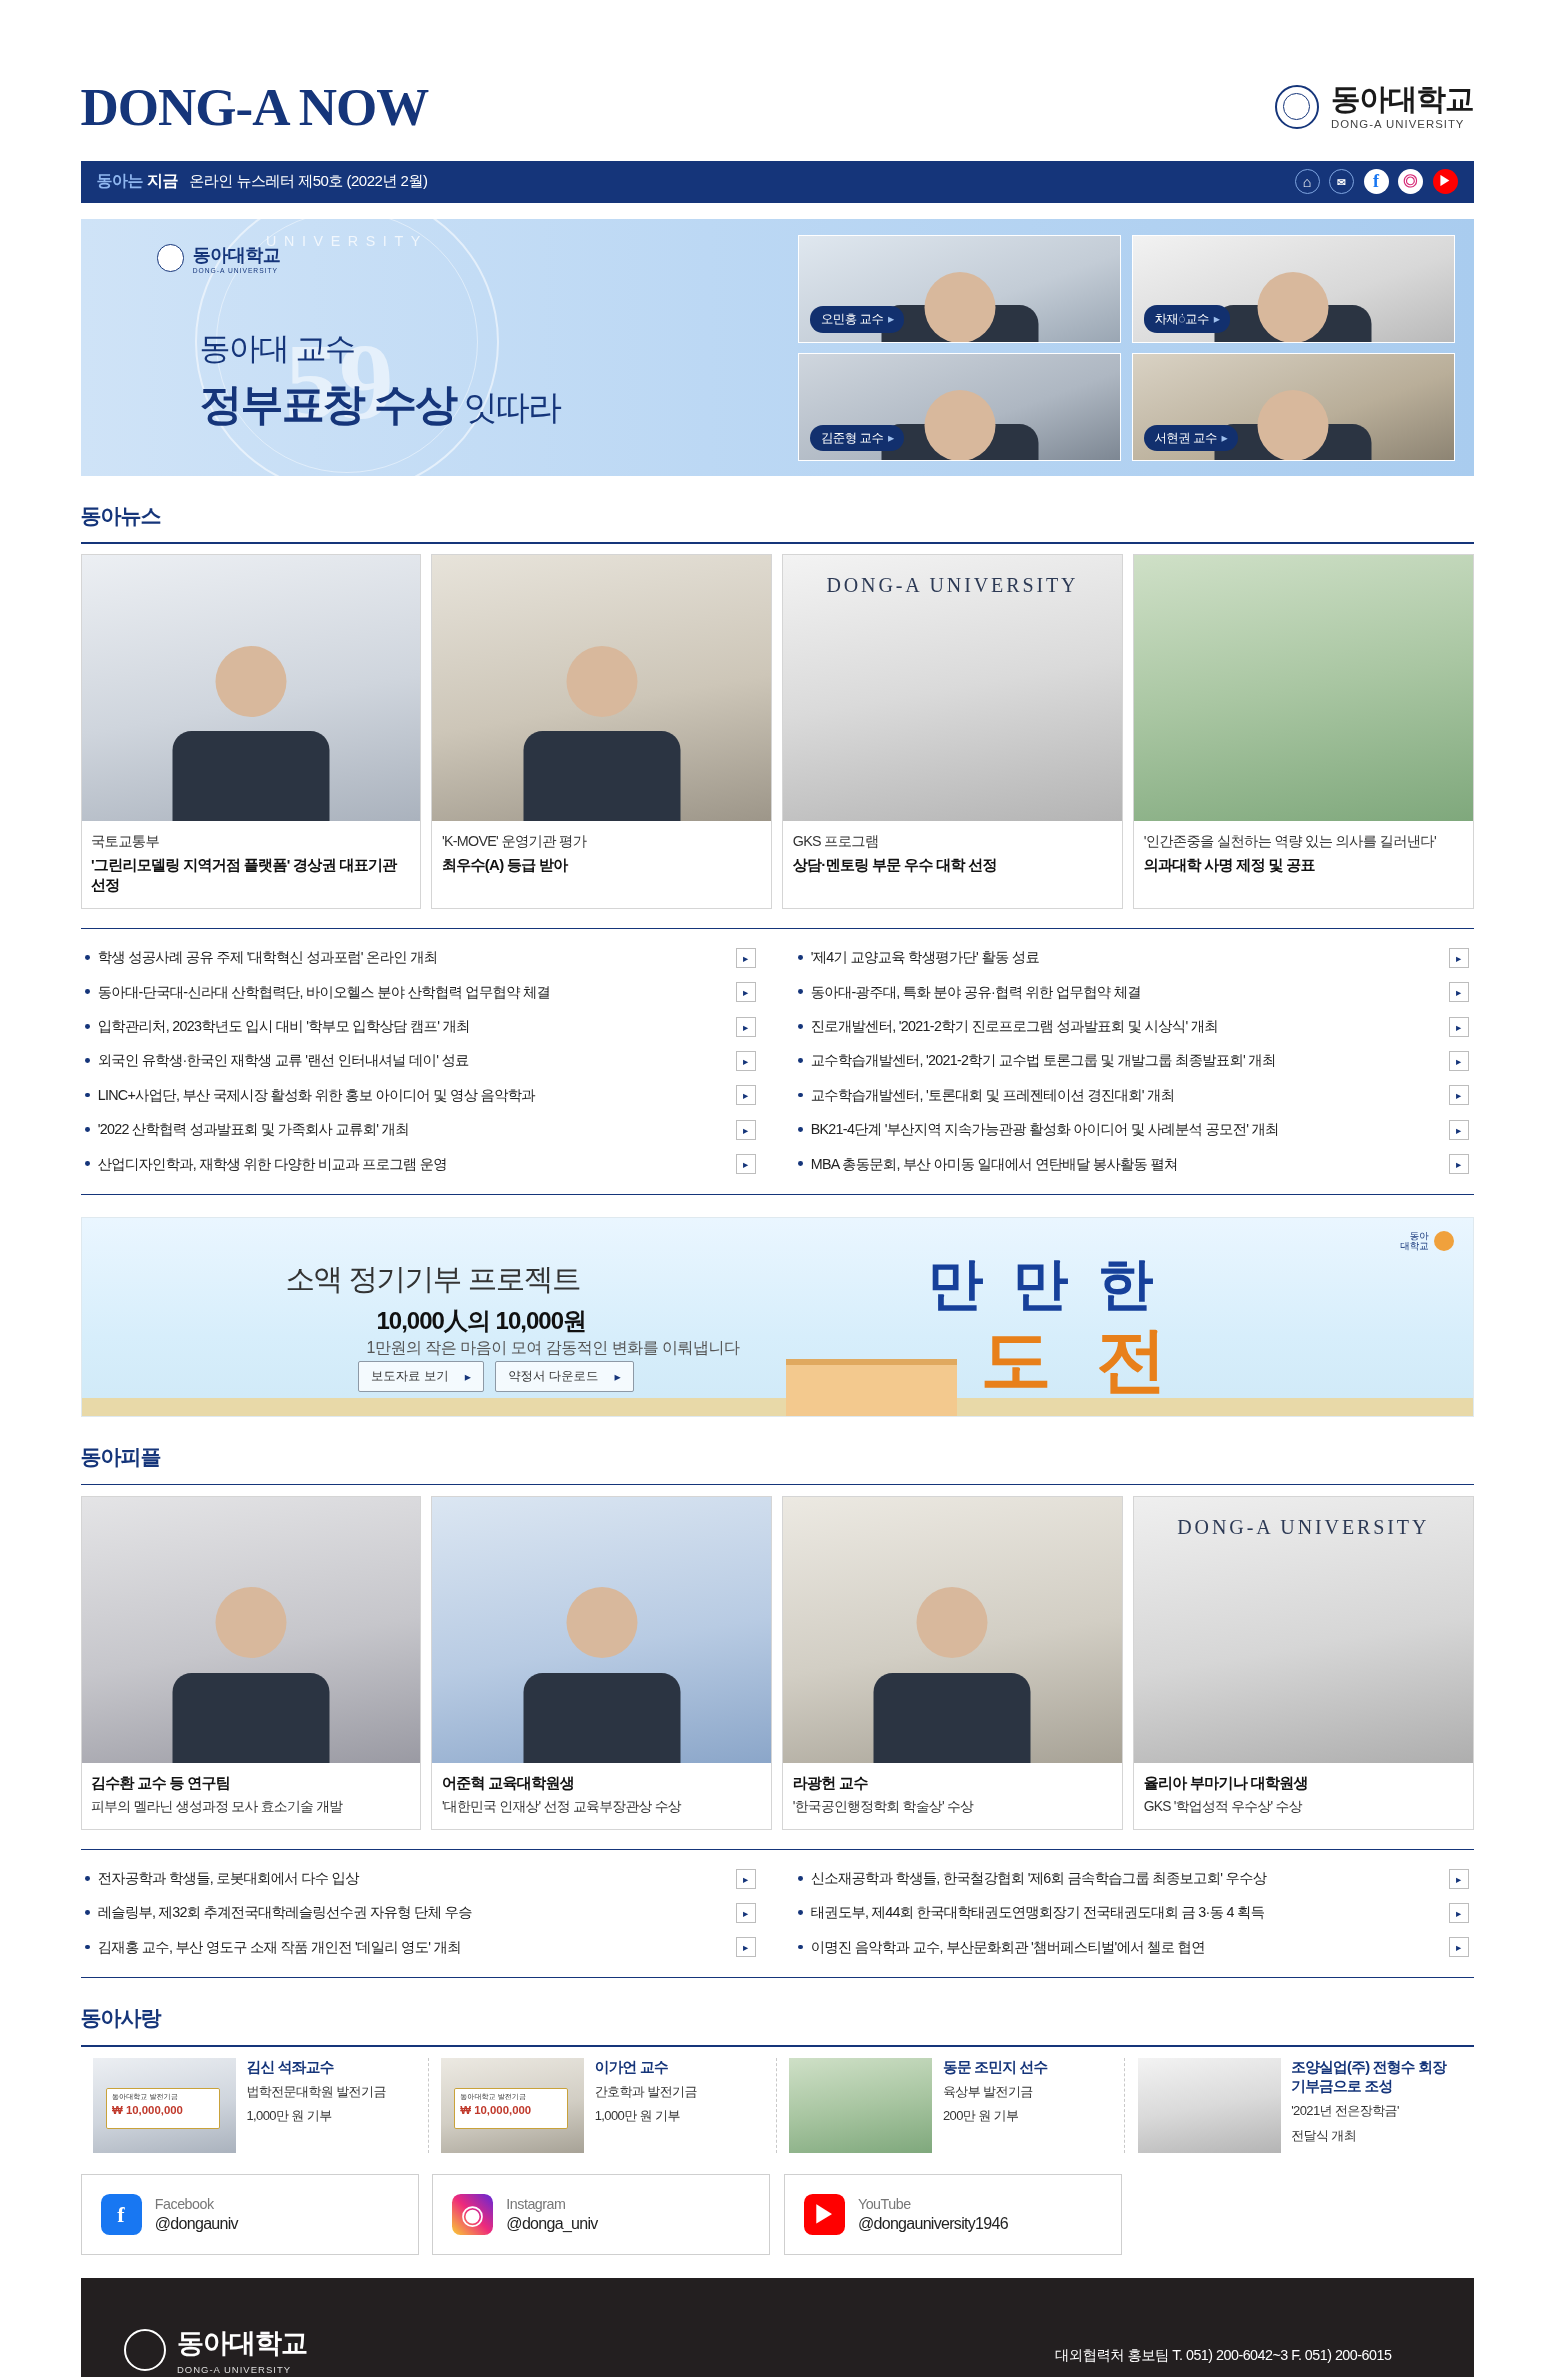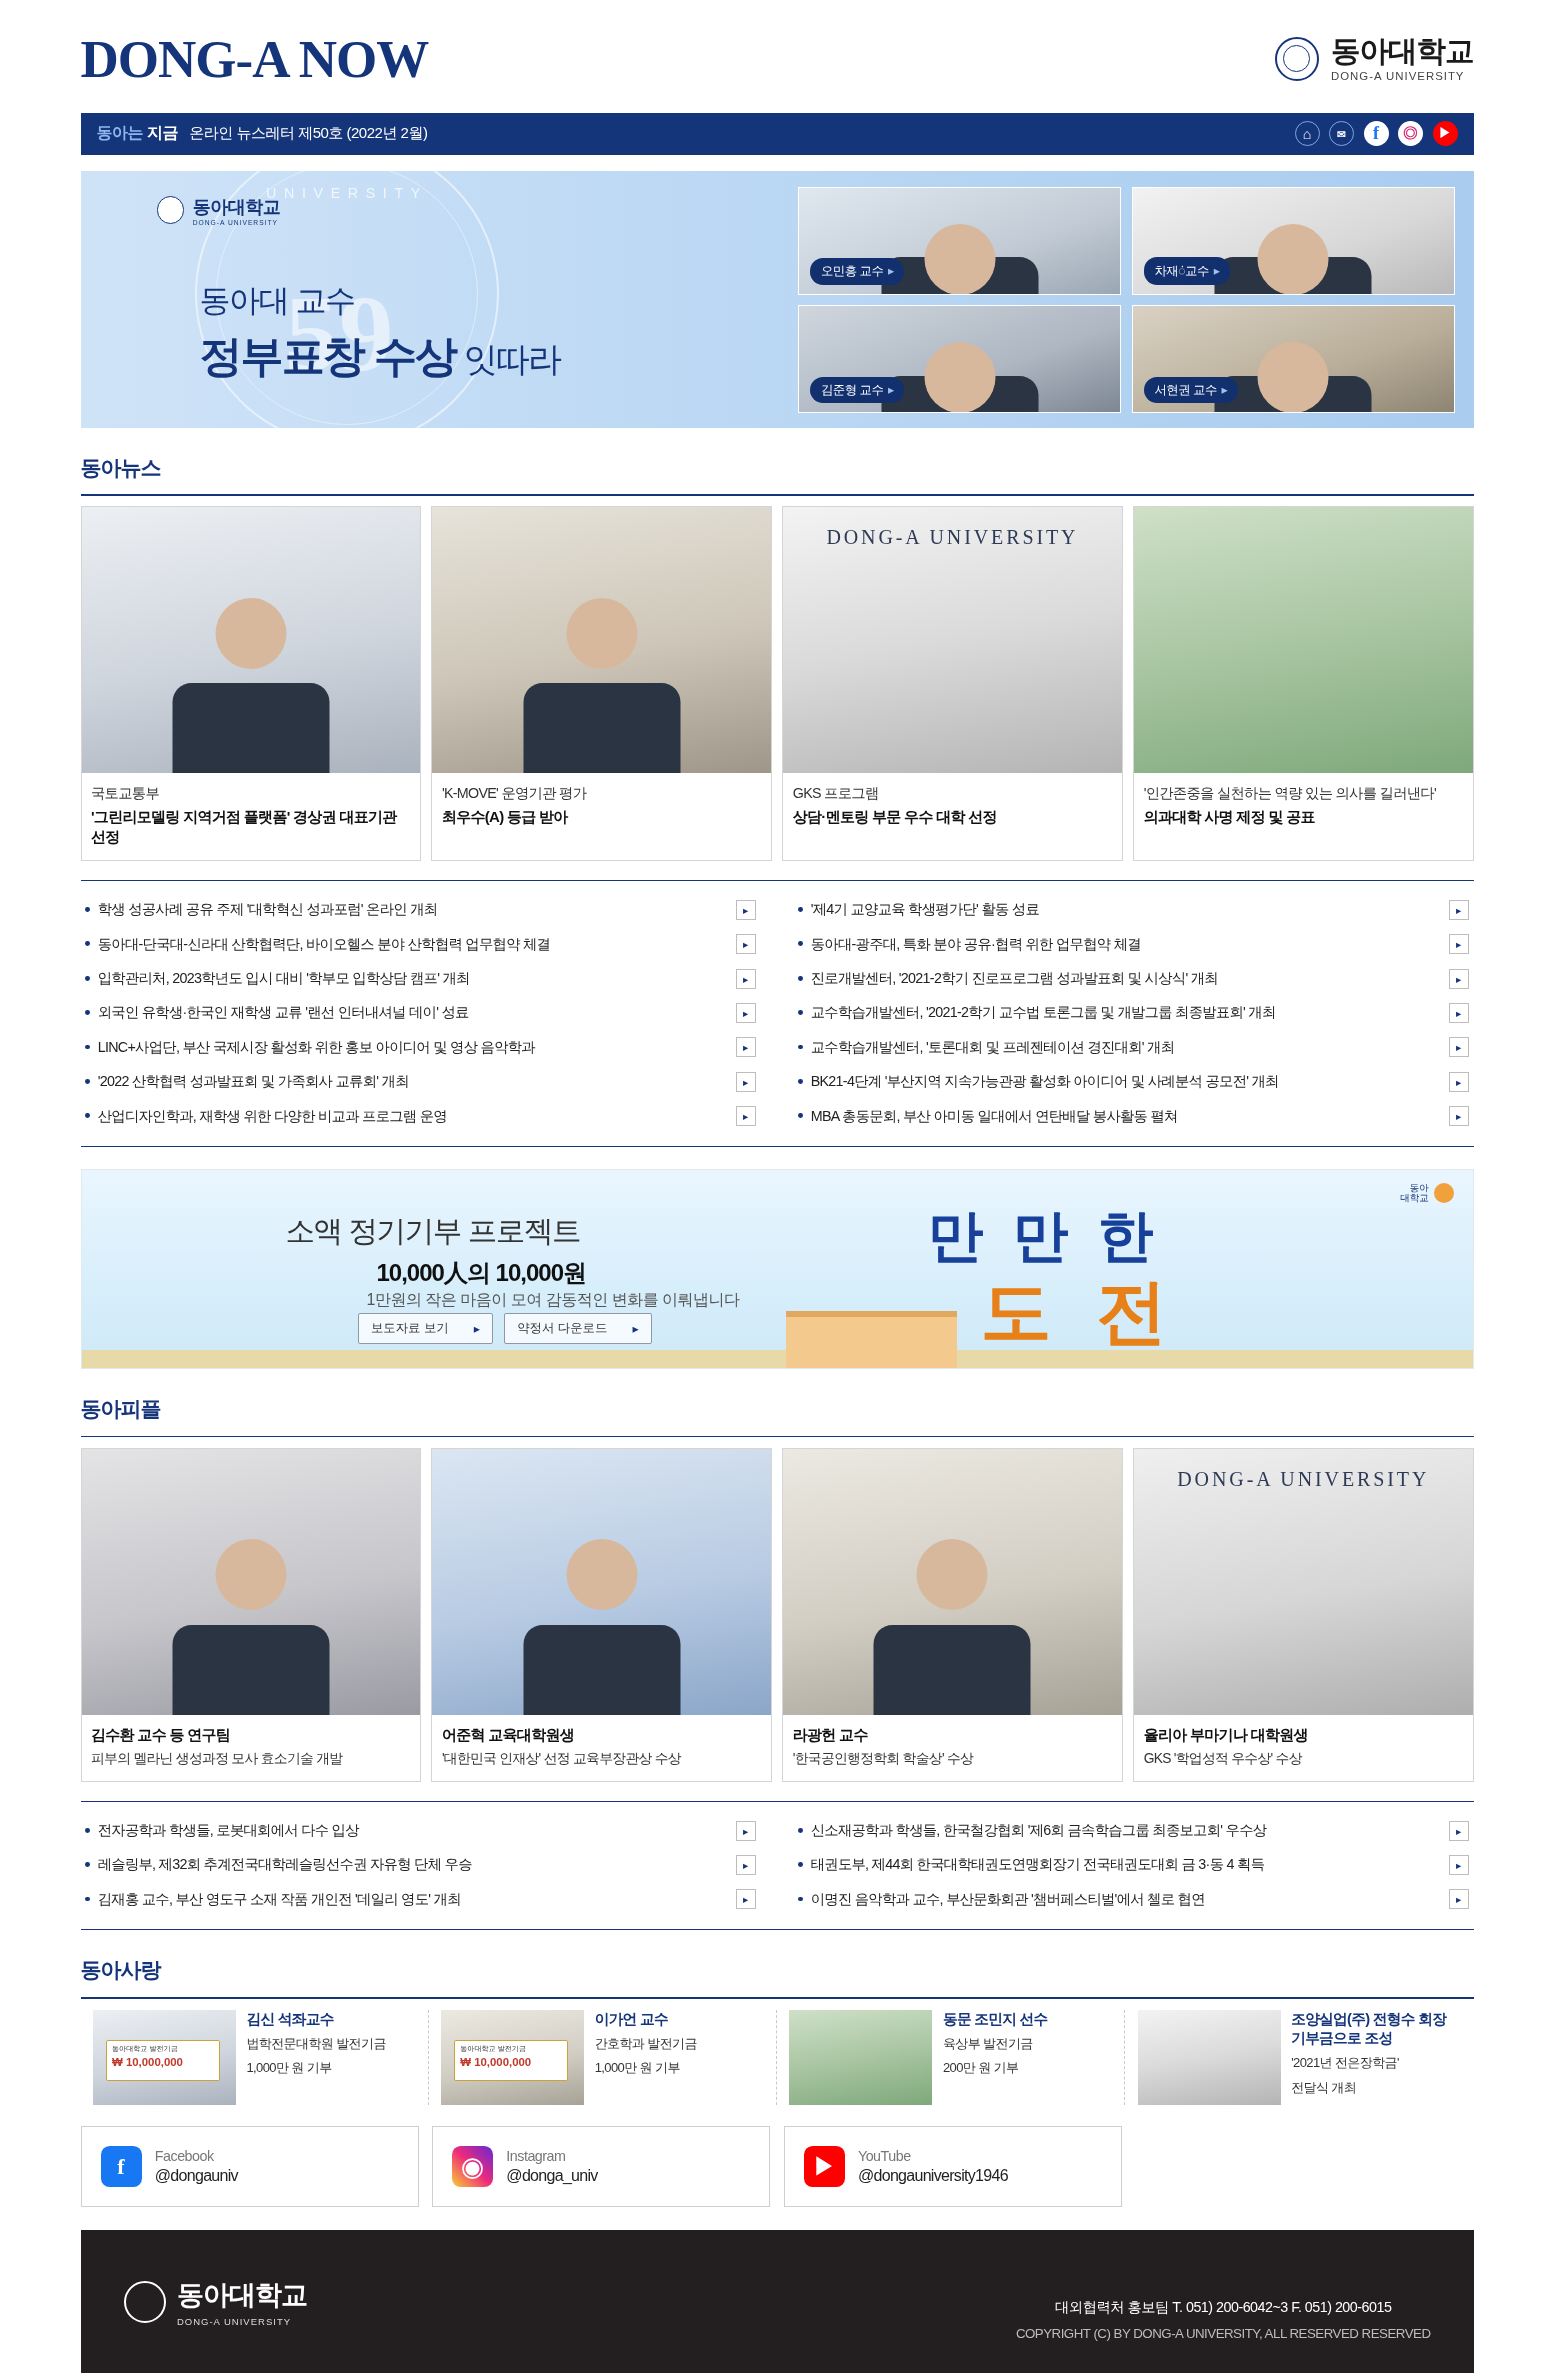--- a/index.html
+++ b/index.html
@@ -9,20 +9,21 @@
     width:1554px;
     -webkit-font-smoothing:antialiased;
   }
   .page{width:1554px;margin:0 auto;background:#fff;position:relative;}
   .inner{width:1393px;margin:0 auto;}
 
   
   .masthead{
     display:flex;align-items:center;justify-content:space-between;
     padding:28.5px 0 24px 0;
+    margin-top:48px;
   }
   .logo-text{
     font-family:"Liberation Serif", serif;
     font-size:53px;font-weight:bold;color:#15357a;letter-spacing:-1px;
     font-variant:small-caps;
   }
   .univ-mark{display:flex;align-items:center;gap:12.4px;}
   .univ-emblem{
     width:44px;height:44px;border-radius:50%;
     border:2.4px solid #15357a;background:#fff;position:relative;
@@ -165,21 +166,21 @@
   }
   .banner .sub{
     position:absolute;left:295px;top:87px;font-size:24px;font-weight:bold;color:#111;letter-spacing:-1px;
   }
   .banner .small{
     position:absolute;left:285px;top:120px;font-size:16px;color:#555;letter-spacing:-0.5px;
   }
   .banner .btns{position:absolute;left:276px;top:143px;display:flex;gap:10.5px;}
   .bbtn{
     border:1px solid #8d99a6;background:rgba(255,255,255,.75);border-radius:2px;
-    padding:5.7px 12.4px;font-size:12.4px;color:#333;display:flex;align-items:center;gap:25px;
+    padding:5.7px 12.4px;font-size:12.4px;color:#333;display:flex;align-items:center;gap:16px;
   }
   .bbtn i{font-style:normal;color:#15357a;}
   .banner .big1{
     position:absolute;left:846px;top:28.5px;font-size:56px;font-weight:bold;color:#16409a;letter-spacing:6.7px;
   }
   .banner .big2{
     position:absolute;left:899px;top:95px;font-size:71px;font-weight:bold;color:#e8801a;letter-spacing:12.4px;
   }
   .banner .badge{
     position:absolute;right:19px;top:12.4px;display:flex;align-items:center;gap:4.8px;

